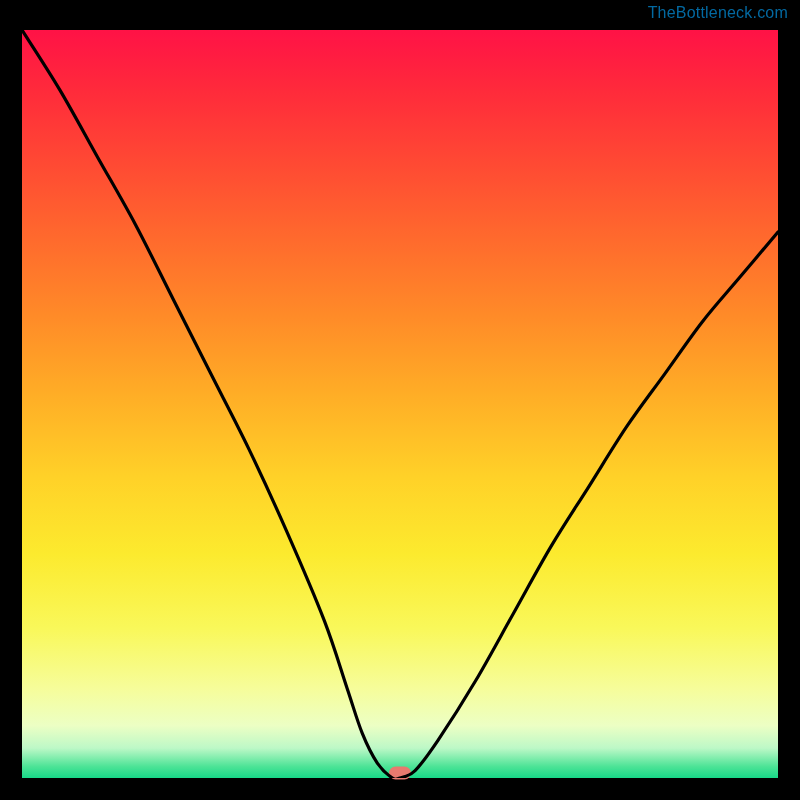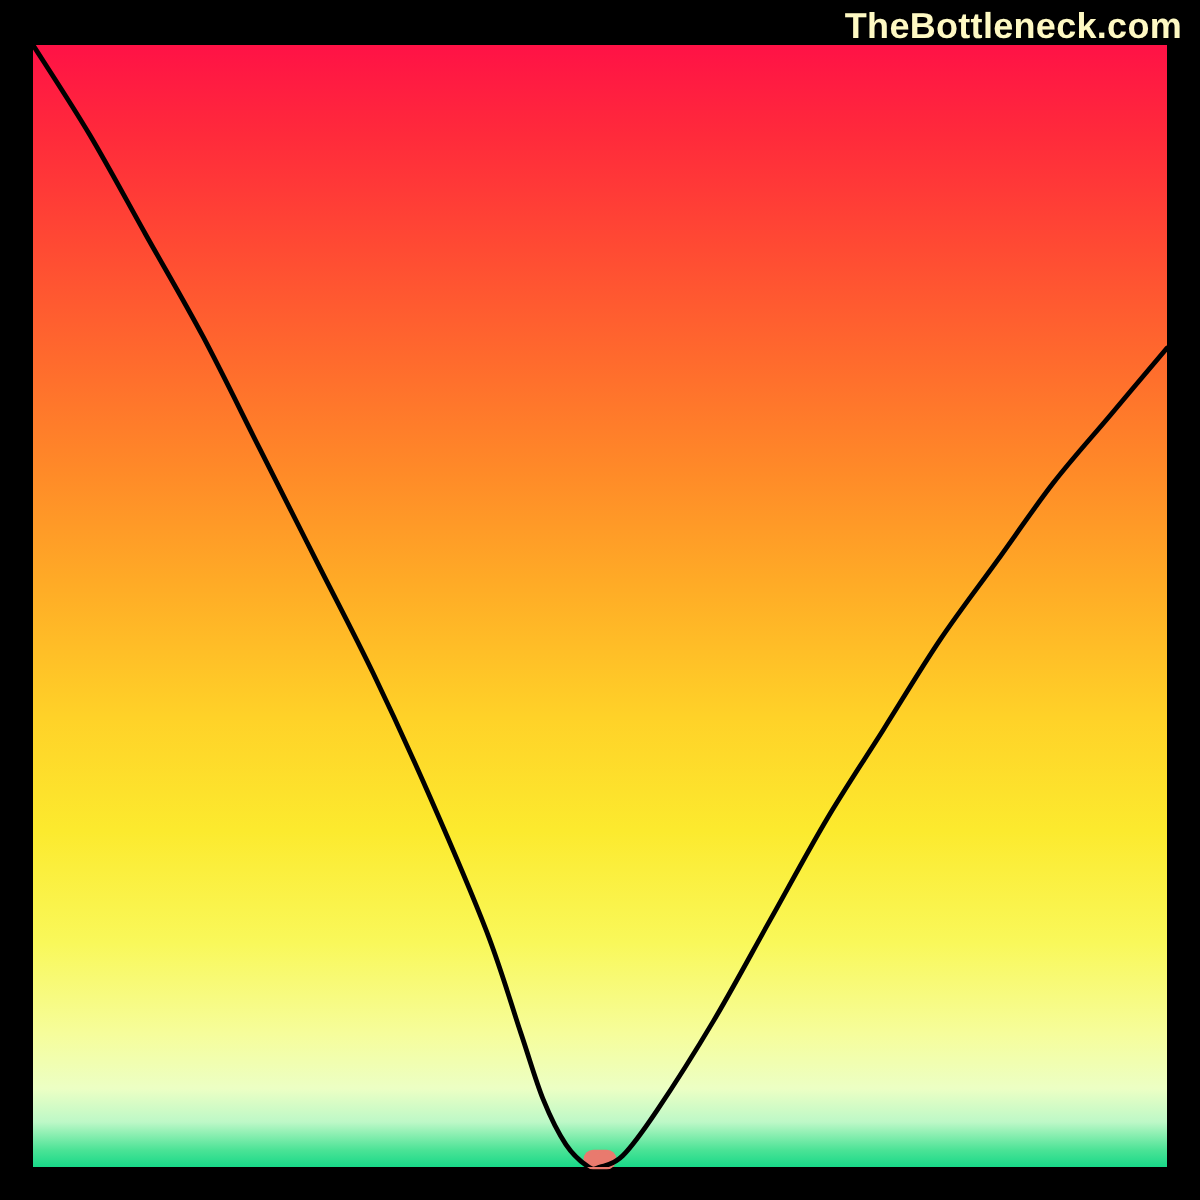--- a/index.html
+++ b/index.html
@@ -14,23 +14,23 @@
   .frame {
     position: relative;
     width: 800px;
     height: 800px;
     background: #000;
   }
   .watermark {
     position: absolute;
     top: 4px;
     right: 12px;
-    color: #fef9c3;
-    font-size: 24px;
-    font-weight: 700;
+    color: #0369a1;
+    font-size: 16px;
+    font-weight: 400;
     letter-spacing: 0.2px;
     z-index: 20;
     user-select: none;
   }
   .plot-area {
     position: absolute;
     left: 22px;
     top: 30px;
     width: 756px;
     height: 748px;

